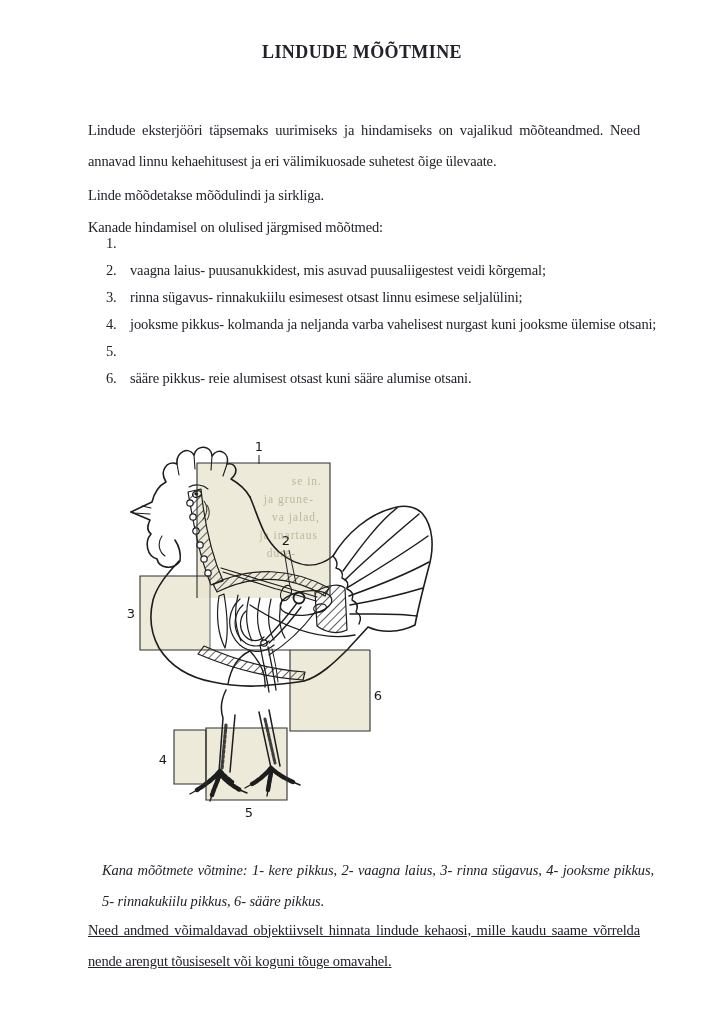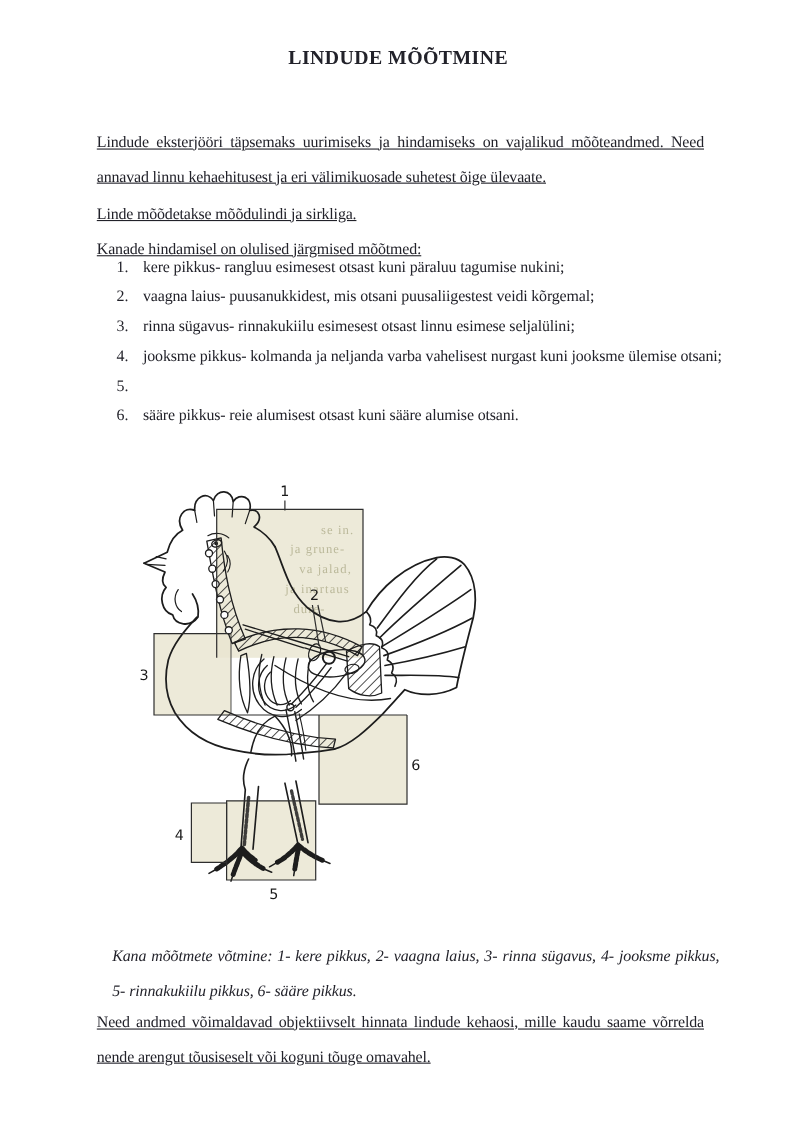--- a/index.html
+++ b/index.html
@@ -6,21 +6,21 @@
   .page{
     position:relative;width:724px;height:1024px;background:#ffffff;overflow:hidden;
     font-family:"Liberation Serif",serif;color:#22222a;
   }
   .title{
     position:absolute;top:42px;left:0;width:100%;text-align:center;
     font-size:18px;font-weight:700;letter-spacing:.4px;
   }
   .para{
     position:absolute;left:88px;width:552px;font-size:14.5px;line-height:31px;
-    text-align:justify;letter-spacing:-0.15px;text-decoration:underline;
+    text-align:justify;letter-spacing:-0.15px;
   }
   .p1{top:100px}.p2{top:165px}.p3{top:197px}
   .mlist{position:absolute;left:106px;top:230px;width:560px;font-size:14.5px;letter-spacing:-0.15px;}
   .mrow{display:flex;line-height:26.9px;white-space:nowrap;}
   .mnum{width:24px;flex:0 0 24px;}
   .fig{position:absolute;left:100px;top:435px;width:400px;height:390px;}
   .caption{
     position:absolute;left:88px;top:840px;width:552px;font-size:14.5px;line-height:31px;
     font-style:italic;text-align:justify;letter-spacing:-0.1px;margin-left:14px;
   }
@@ -41,25 +41,24 @@
 
   <div class="title">LINDUDE MÕÕTMINE</div>
 
   <p class="para p1">Lindude eksterjööri täpsemaks uurimiseks ja hindamiseks on vajalikud mõõteandmed. Need annavad linnu kehaehitusest ja eri välimikuosade suhetest õige ülevaate.</p>
   <p class="para p2">Linde mõõdetakse mõõdulindi ja sirkliga.</p>
   <p class="para p3">Kanade hindamisel on olulised järgmised mõõtmed:</p>
 
   <div class="mlist">
     <div class="mrow">
       <span class="mnum">1.</span>
-      <span>kere pikkus- rangluu esimesest otsast kuni päraluu tagumise nukini;</span>
     </div>
     <div class="mrow">
       <span class="mnum">2.</span>
-      <span>vaagna laius- puusanukkidest, mis otsani puusaliigestest veidi kõrgemal;</span>
+      <span>vaagna laius- puusanukkidest, mis asuvad puusaliigestest veidi kõrgemal;</span>
     </div>
     <div class="mrow">
       <span class="mnum">3.</span>
       <span>rinna sügavus- rinnakukiilu esimesest otsast linnu esimese seljalülini;</span>
     </div>
     <div class="mrow">
       <span class="mnum">4.</span>
       <span>jooksme pikkus- kolmanda ja neljanda varba vahelisest nurgast kuni jooksme ülemise otsani;</span>
     </div>
     <div class="mrow">

